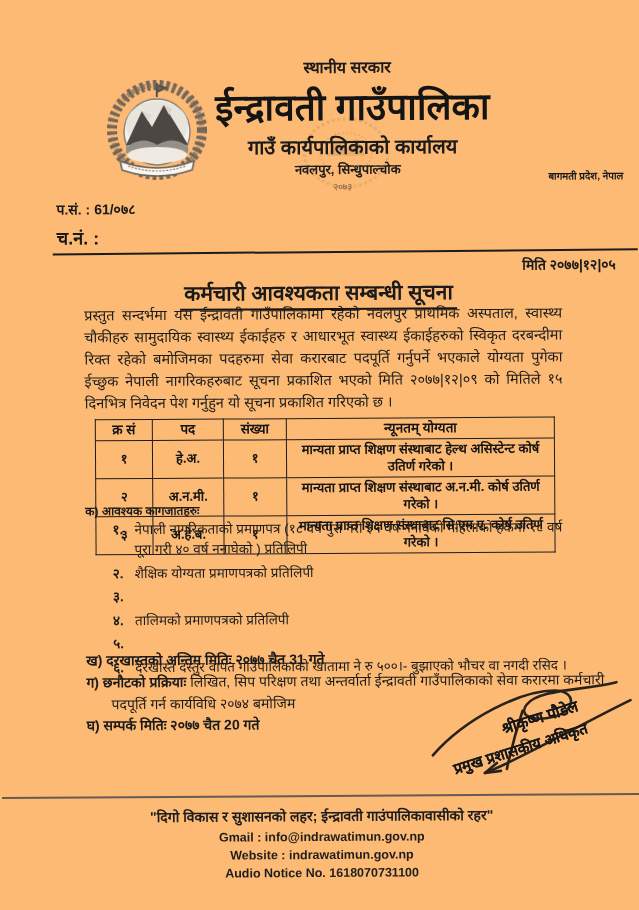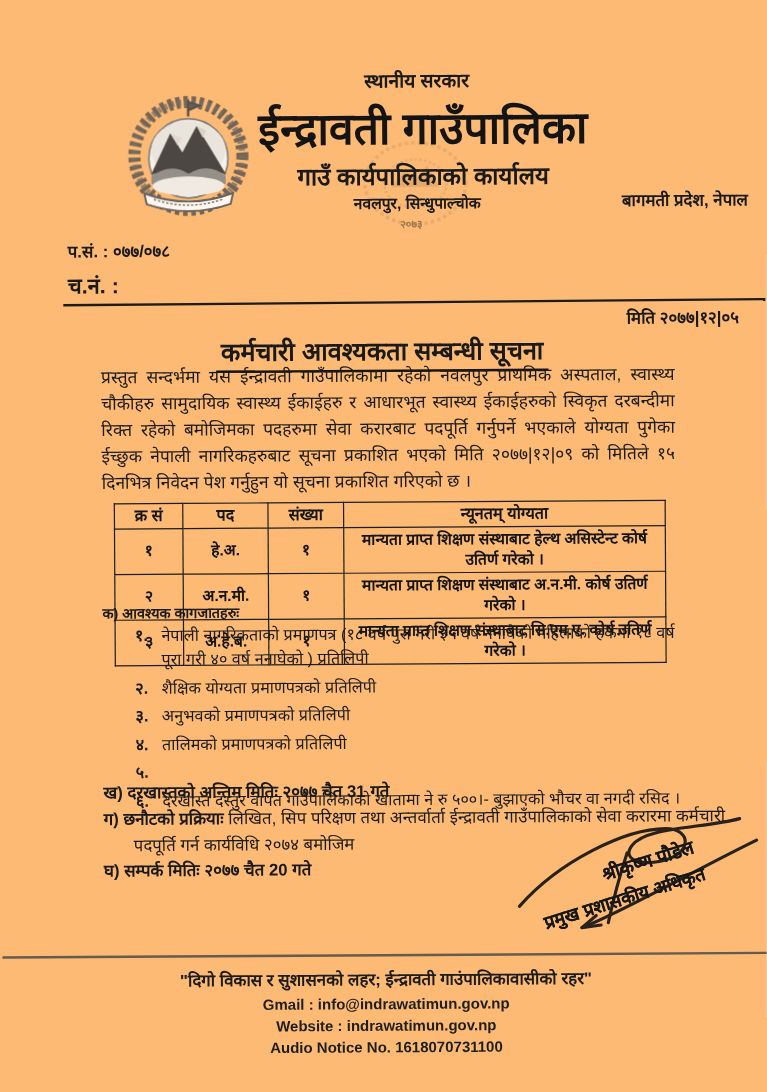--- a/index.html
+++ b/index.html
@@ -11,21 +11,21 @@
   }
   .tilt{position:absolute;inset:0;transform:rotate(-0.35deg);transform-origin:50% 50%;}
   .abs{position:absolute;}
 
   
   .govt-label{left:0;right:0;top:56px;font-size:16px;font-weight:bold;text-align:center;padding-left:60px;}
   .muni-title{left:0;right:0;top:80px;font-size:37px;font-weight:bold;text-align:center;padding-left:70px;letter-spacing:0px;color:#141414;}
   .office-name{left:0;right:0;top:133px;font-size:20px;font-weight:bold;text-align:center;padding-left:70px;}
   .place-line{left:0;right:0;top:160px;font-size:13px;font-weight:bold;text-align:center;padding-left:60px;}
   .stamp-year{left:0;right:0;top:180px;font-size:9px;text-align:center;padding-left:50px;color:rgba(110,85,60,.65);font-weight:bold;}
-  .province-line{right:14px;top:158px;font-size:14px;font-weight:bold;}
+  .province-line{right:14px;top:170px;font-size:10px;font-weight:bold;}
   .emblem{left:104px;top:74px;width:110px;height:110px;filter:blur(.3px);opacity:.92;}
   .watermark{left:288px;top:116px;width:120px;height:74px;opacity:.17;filter:blur(.6px);}
 
   .ref-no{left:58px;top:198px;font-size:14px;font-weight:bold;}
   .ch-no{left:58px;top:224px;font-size:18px;font-weight:bold;}
   .head-rule{left:54px;right:0;top:251px;height:2px;background:#1c1c1c;transform:rotate(-0.15deg);}
   .notice-date{right:22px;top:256px;font-size:14px;font-weight:bold;}
 
   .notice-title{left:0;right:0;top:278px;text-align:center;font-size:21px;font-weight:bold;}
   .notice-title span{display:inline-block;border-bottom:2.2px solid #141414;padding:0 4px 2px 4px;}
@@ -102,21 +102,21 @@
       </svg>
     </div>
 
     <div class="abs govt-label">स्थानीय सरकार</div>
     <div class="abs muni-title">ईन्द्रावती गाउँपालिका</div>
     <div class="abs office-name">गाउँ कार्यपालिकाको कार्यालय</div>
     <div class="abs place-line">नवलपुर, सिन्धुपाल्चोक</div>
     <div class="abs stamp-year">२०७३</div>
     <div class="abs province-line">बागमती प्रदेश, नेपाल</div>
 
-    <div class="abs ref-no">प.सं. : ०७७/०७८</div>
+    <div class="abs ref-no">प.सं. : 61/०७८</div>
     <div class="abs ch-no">च.नं. :</div>
     <div class="abs head-rule"></div>
     <div class="abs notice-date">मिति २०७७|१२|०५</div>
 
     <div class="abs notice-title">
       <span>कर्मचारी आवश्यकता सम्बन्धी सूचना</span>
     </div>
     <div class="abs notice-body">प्रस्तुत सन्दर्भमा यस ईन्द्रावती गाउँपालिकामा रहेको नवलपुर प्राथमिक अस्पताल, स्वास्थ्य चौकीहरु सामुदायिक स्वास्थ्य ईकाईहरु र आधारभूत स्वास्थ्य ईकाईहरुको स्विकृत दरबन्दीमा रिक्त रहेको बमोजिमका पदहरुमा सेवा करारबाट पदपूर्ति गर्नुपर्ने भएकाले योग्यता पुगेका ईच्छुक नेपाली नागरिकहरुबाट सूचना प्रकाशित भएको मिति २०७७|१२|०९ को मितिले १५ दिनभित्र निवेदन पेश गर्नुहुन यो सूचना प्रकाशित गरिएको छ ।</div>
 
     <table class="abs vac-table">
@@ -155,21 +155,20 @@
       <div class="doc-item">
         <span class="num">१.</span>
         <span>नेपाली नागरिकताको प्रमाणपत्र (१८ वर्ष पुरा गरी ३५ वर्ष ननाघेको महिलाको हकमा १८ वर्ष पूरा गरी ४० वर्ष ननाघेको ) प्रतिलिपी</span>
       </div>
       <div class="doc-item">
         <span class="num">२.</span>
         <span>शैक्षिक योग्यता प्रमाणपत्रको प्रतिलिपी</span>
       </div>
       <div class="doc-item">
         <span class="num">३.</span>
-        <span>अनुभवको प्रमाणपत्रको प्रतिलिपी</span>
       </div>
       <div class="doc-item">
         <span class="num">४.</span>
         <span>तालिमको प्रमाणपत्रको प्रतिलिपी</span>
       </div>
       <div class="doc-item">
         <span class="num">५.</span>
       </div>
       <div class="doc-item">
         <span class="num">६.</span>

